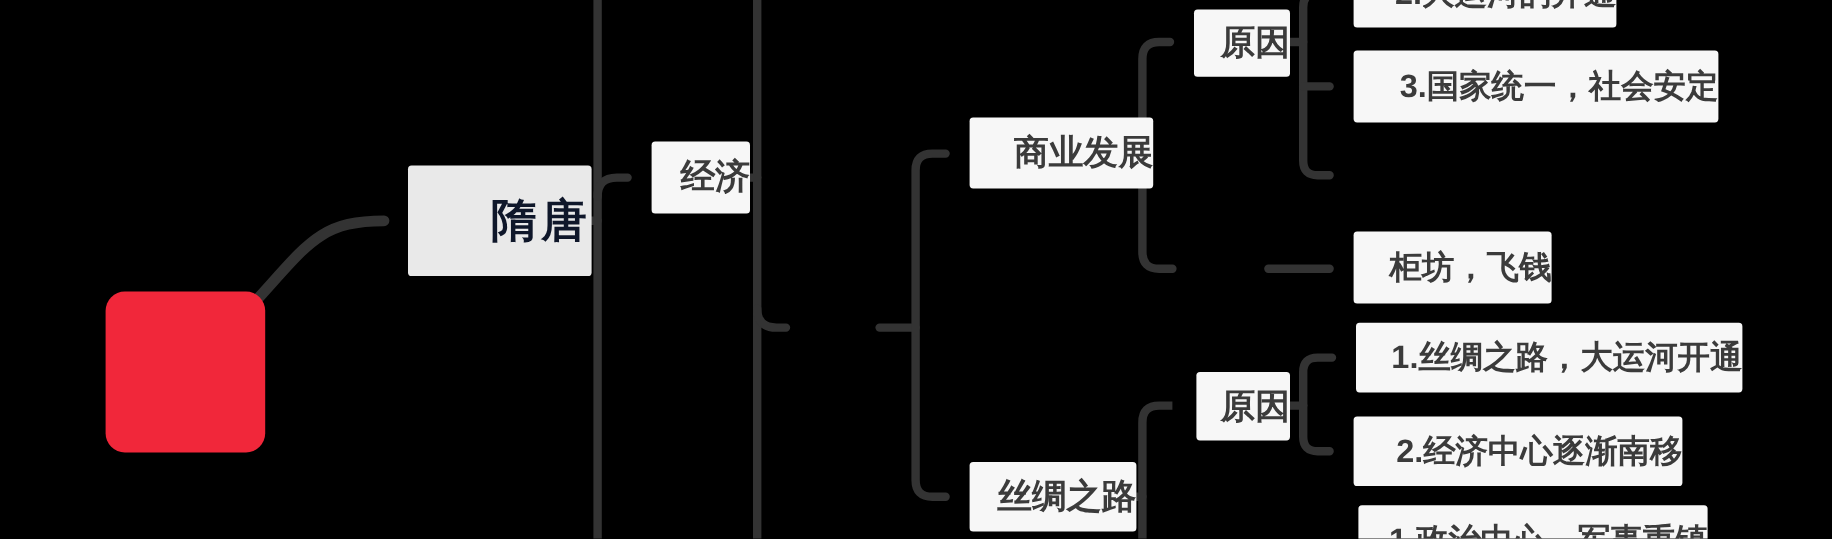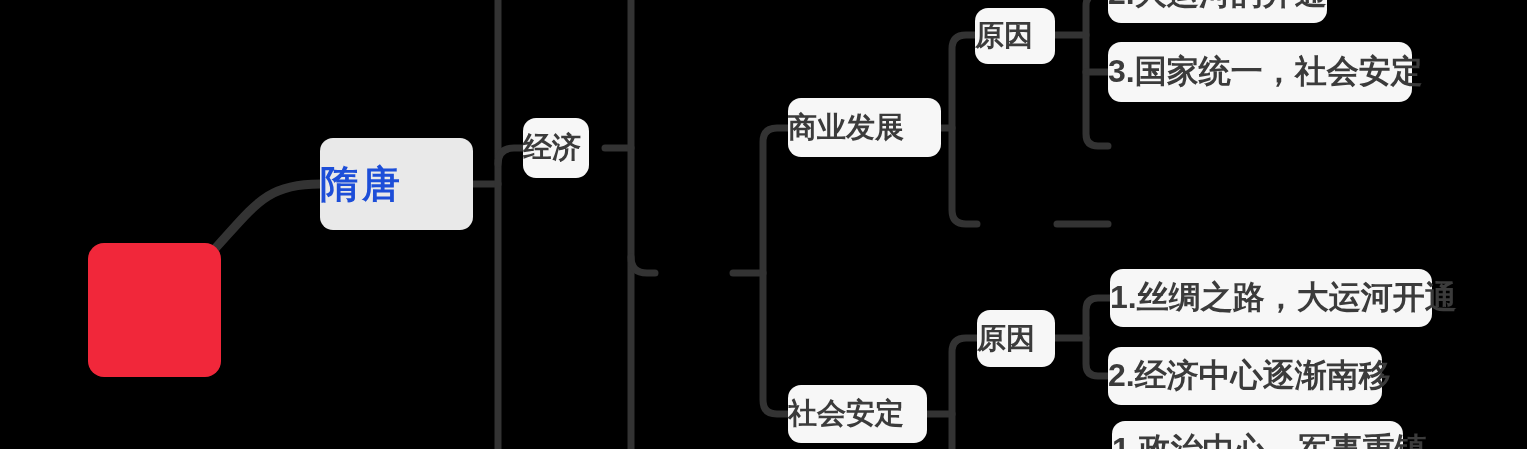--- a/index.html
+++ b/index.html
@@ -10,29 +10,29 @@
     overflow:hidden;
     font-family:"Liberation Sans","DejaVu Sans",sans-serif;
   }
   .canvas svg{position:absolute;left:0;top:0;}
   .root-sq{
     position:absolute;left:88px;top:243px;width:133px;height:134px;
     background:#f1273a;border-radius:16px;
   }
   .node{
     position:absolute;
-    display:flex;align-items:center;justify-content:flex-start;
-    background:#f7f7f7;border-radius:13px;
-    color:#3b3b3b;font-weight:700;white-space:nowrap;
+    display:flex;align-items:center;justify-content:flex-end;
+    background:#f7f7f7;border-radius:3px;
+    color:#3b3b3b;font-weight:700;white-space:nowrap;margin-left:20px;
   }
   .node.center{
-    background:#e9e9e9;font-size:38px;letter-spacing:4px;color:#1d4ed8;
+    background:#e9e9e9;font-size:38px;letter-spacing:4px;color:#0f172a;
   }
   .node.mid{font-size:29px;}
-  .node.leaf{font-size:32px;}
+  .node.leaf{font-size:27px;}
 </style>
 </head>
 <body>
 
 <div class="canvas">
 
   <svg width="1527" height="449" viewBox="0 0 1527 449" fill="none" stroke="#333333" stroke-width="7" stroke-linecap="round" stroke-linejoin="round">
 
     <path d="M 212 252 C 256 204 266 184 320 184" stroke-width="9"></path>
 
@@ -71,51 +71,54 @@
 
     <path d="M 1110 298 L 1098 298 Q 1086 298 1086 310 L 1086 364 Q 1086 376 1098 376 L 1108 376"></path>
   </svg>
 
   <div class="root-sq"></div>
 
   <div class="node center" style="left:320px;top:138px;width:153px;height:92px">
     <span>隋唐</span>
   </div>
 
-  <div class="node mid" style="left:523px;top:118px;width:66px;height:60px">
+  <div class="node mid" style="left:523px;top:118px;width:82px;height:60px">
     <span>经济</span>
   </div>
 
 
   <div class="node mid" style="left:788px;top:98px;width:153px;height:59px">
     <span>商业发展</span>
   </div>
 
   <div class="node mid" style="left:788px;top:385px;width:139px;height:58px">
-    <span>社会安定</span>
+    <span>丝绸之路</span>
   </div>
 
   <div class="node mid" style="left:975px;top:8px;width:80px;height:56px">
     <span>原因</span>
   </div>
 
 
   <div class="node mid" style="left:977px;top:310px;width:78px;height:57px">
     <span>原因</span>
   </div>
 
   <div class="node leaf" style="left:1108px;top:-35px;width:219px;height:58px">
     <span>2.大运河的开通</span>
   </div>
 
   <div class="node leaf" style="left:1108px;top:42px;width:304px;height:60px">
     <span>3.国家统一，社会安定</span>
   </div>
 
 
+  <div class="node leaf" style="left:1108px;top:193px;width:165px;height:60px">
+    <span>柜坊，飞钱</span>
+  </div>
 
   <div class="node leaf" style="left:1110px;top:269px;width:322px;height:58px">
     <span>1.丝绸之路，大运河开通</span>
   </div>
 
   <div class="node leaf" style="left:1108px;top:347px;width:274px;height:58px">
     <span>2.经济中心逐渐南移</span>
   </div>
 
   <div class="node leaf" style="left:1112px;top:421px;width:291px;height:58px">

